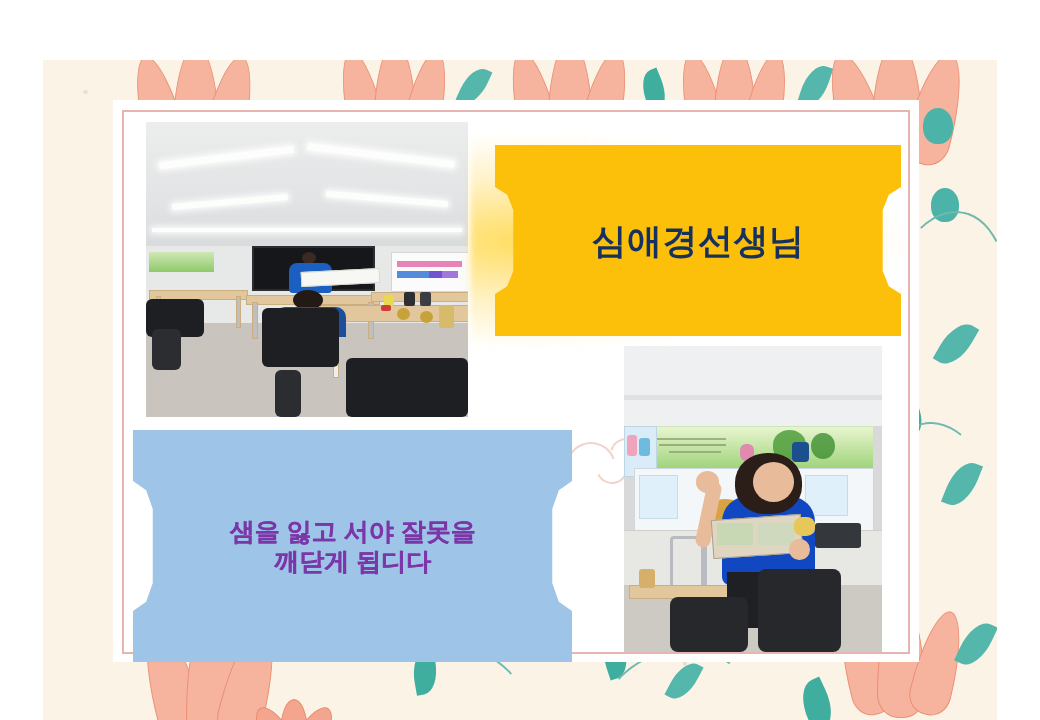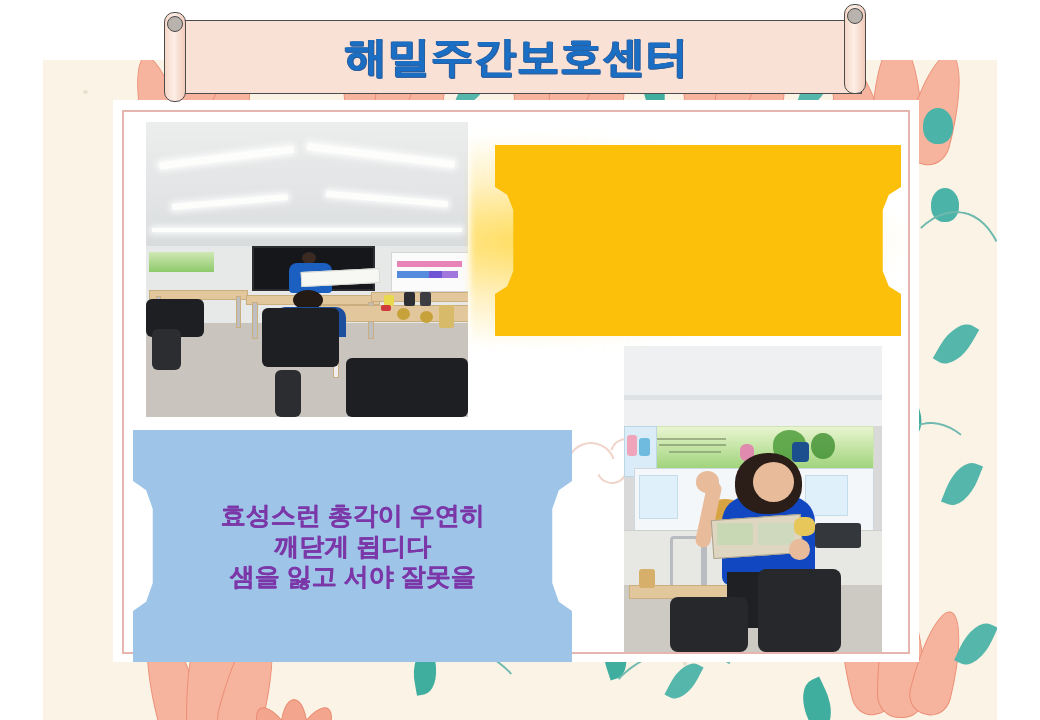--- a/index.html
+++ b/index.html
@@ -244,31 +244,20 @@
     </div>
   </div>
 
   <div id="panel"></div>
   <div id="panel-border"></div>
 
   <div class="swirl" style="left:566px;top:442px;"></div>
   <div class="swirl sm" style="left:596px;top:452px;transform:rotate(200deg);"></div>
   <div class="swirl sm" style="left:610px;top:438px;transform:rotate(60deg);"></div>
 
-  <div id="banner-wrap">
-    <div id="banner">
-      <span id="banner-title">해밀주간보호센터</span>
-    </div>
-    <div class="roll left">
-        <span class="knob"></span>
-      </div>
-    <div class="roll right">
-        <span class="knob"></span>
-      </div>
-  </div>
 
   <div class="photo" id="photo-room">
     <div class="ph-ceiling"></div>
     <div class="ph-light" style="left:4%;top:11%;width:42%;height:2.4%;transform:rotate(-7deg);"></div>
     <div class="ph-light" style="left:50%;top:10%;width:46%;height:2.4%;transform:rotate(7deg);"></div>
     <div class="ph-light" style="left:8%;top:26%;width:36%;height:2%;transform:rotate(-5deg);"></div>
     <div class="ph-light" style="left:56%;top:25%;width:38%;height:2%;transform:rotate(5deg);"></div>
     <div class="ph-light" style="left:2%;top:36%;width:96%;height:1.4%;"></div>
     <div class="ph-wall"></div>
     <div class="ph-green" style="left:1%;top:44%;width:20%;height:7%;"></div>
@@ -346,21 +335,21 @@
     <div class="tp-arm" style="left:64%;top:63%;width:8%;height:7%;border-radius:50%;"></div>
     <div style="position:absolute;left:40%;top:74%;width:26%;height:18%;background:#1e2024;"></div>
     <div class="tp-chair" style="left:52%;top:73%;width:32%;height:27%;"></div>
     <div class="tp-chair" style="left:18%;top:82%;width:30%;height:18%;"></div>
     <div style="position:absolute;left:74%;top:58%;width:18%;height:8%;background:#34373b;border-radius:3px;"></div>
     <div style="position:absolute;left:66%;top:56%;width:8%;height:6%;background:#e7c75a;border-radius:40%;"></div>
   </div>
 
   <div id="ticket-yellow-glow"></div>
   <div class="ticket" id="ticket-yellow">
+    <div class="line">심애경선생님</div>
   </div>
 
   <div class="ticket" id="ticket-blue">
-    <div class="line">효성스런 총각이 우연히</div>
+    <div class="line">샘을 잃고 서야  잘못을</div>
     <div class="line">깨닫게 됩디다</div>
-    <div class="line">샘을 잃고 서야  잘못을</div>
   </div>
 
 </div>
 
 </body></html>

